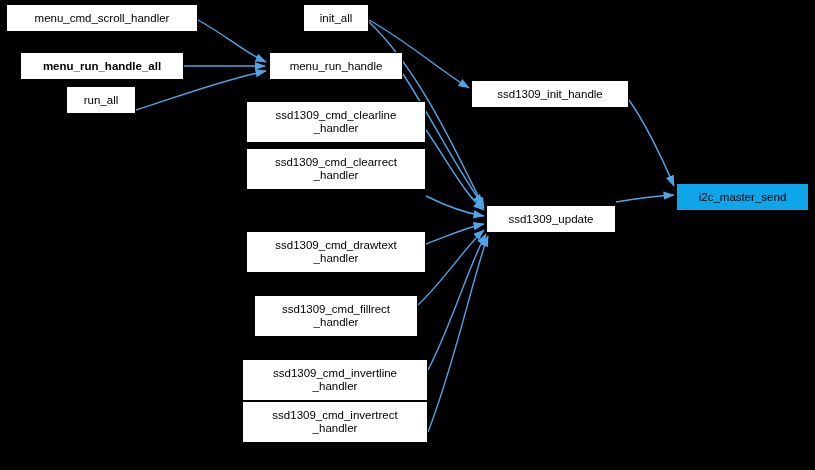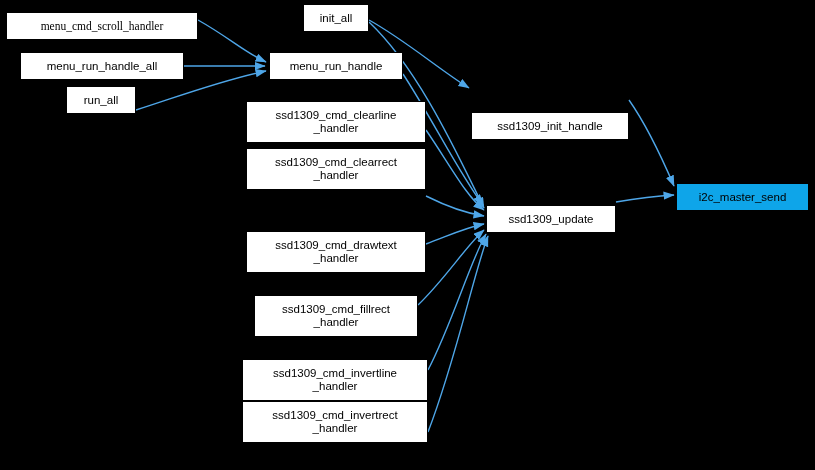--- a/index.html
+++ b/index.html
@@ -62,25 +62,25 @@
         <path d="M 426,130 C 450,165 466,196 484,210" fill="none" stroke="#4ea6e8" stroke-width="1.4" marker-end="url(#arrow)"></path>
         <path d="M 426,196 C 448,207 464,213 484,216" fill="none" stroke="#4ea6e8" stroke-width="1.4" marker-end="url(#arrow)"></path>
         <path d="M 426,244 C 448,236 464,228 484,224" fill="none" stroke="#4ea6e8" stroke-width="1.4" marker-end="url(#arrow)"></path>
         <path d="M 418,305 C 446,278 466,246 484,230" fill="none" stroke="#4ea6e8" stroke-width="1.4" marker-end="url(#arrow)"></path>
         <path d="M 428,370 C 452,324 470,262 486,234" fill="none" stroke="#4ea6e8" stroke-width="1.4" marker-end="url(#arrow)"></path>
         <path d="M 428,432 C 456,360 474,272 488,236" fill="none" stroke="#4ea6e8" stroke-width="1.4" marker-end="url(#arrow)"></path>
         <path d="M 616,202 C 640,198 658,196 674,195" fill="none" stroke="#4ea6e8" stroke-width="1.4" marker-end="url(#arrow)"></path>
       </g>
   </svg>
   <div id="nodes">
-      <div class="node" style="left: 6px; top: 12px; width: 192px; height: 28px; font-family: Liberation Serif, serif;">menu_cmd_scroll_handler</div>
+      <div class="node" style="left: 6px; top: 4px; width: 192px; height: 28px;">menu_cmd_scroll_handler</div>
       <div class="node" style="left: 303px; top: 4px; width: 66px; height: 28px;">init_all</div>
-      <div class="node" style="left: 20px; top: 52px; width: 164px; height: 28px;">menu_run_handle_all</div>
+      <div class="node" style="left: 20px; top: 52px; width: 164px; height: 28px; font-weight: bold;">menu_run_handle_all</div>
       <div class="node" style="left: 269px; top: 52px; width: 134px; height: 28px;">menu_run_handle</div>
-      <div class="node" style="left: 471px; top: 80px; width: 158px; height: 28px; margin-top: 32px;">ssd1309_init_handle</div>
+      <div class="node" style="left: 471px; top: 80px; width: 158px; height: 28px;">ssd1309_init_handle</div>
       <div class="node" style="left: 66px; top: 86px; width: 70px; height: 28px;">run_all</div>
       <div class="node" style="left: 246px; top: 101px; width: 180px; height: 42px; text-align: center;">ssd1309_cmd_clearline
 _handler</div>
       <div class="node highlight" style="left: 676px; top: 183px; width: 133px; height: 28px;">i2c_master_send</div>
       <div class="node" style="left: 246px; top: 148px; width: 180px; height: 42px;">ssd1309_cmd_clearrect
 _handler</div>
       <div class="node" style="left: 486px; top: 205px; width: 130px; height: 28px;">ssd1309_update</div>
       <div class="node" style="left: 246px; top: 231px; width: 180px; height: 42px;">ssd1309_cmd_drawtext
 _handler</div>
       <div class="node" style="left: 254px; top: 295px; width: 164px; height: 42px;">ssd1309_cmd_fillrect

